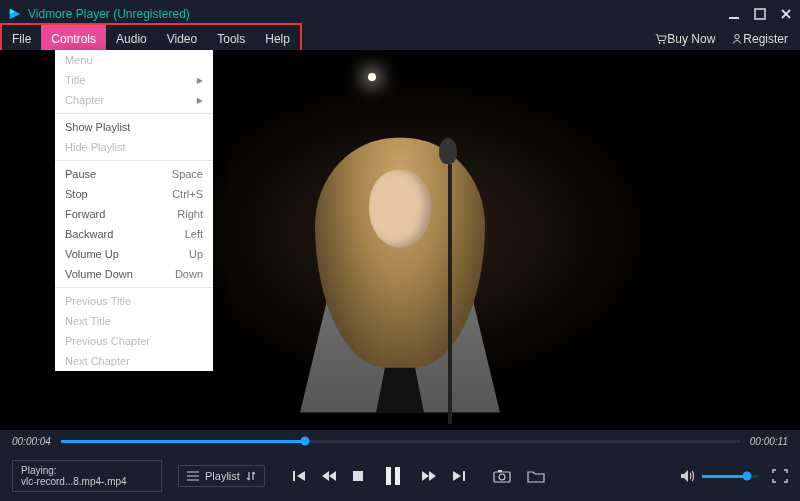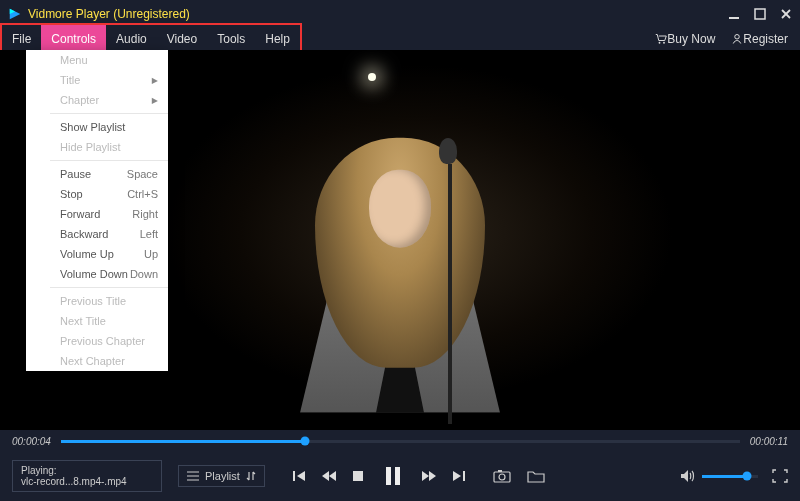--- a/index.html
+++ b/index.html
@@ -1,18 +1,18 @@
 <!DOCTYPE html>
 <html><head>
 <meta charset="utf-8">
 <style>
   * { box-sizing: border-box; margin: 0; padding: 0; font-family: "Segoe UI", Arial, sans-serif; }
   body { width: 800px; height: 501px; background: #1a1f2e; color: #d0d0d0; overflow: hidden; position: relative; }
 
-  .titlebar { height: 28px; background: #1a1f2e; display: flex; align-items: center; padding: 0 8px; font-size: 12px; color: #fde047; }
+  .titlebar { height: 28px; background: #1a1f2e; display: flex; align-items: center; padding: 0 8px; font-size: 12px; color: #14b8a6; }
   .titlebar .logo { width: 14px; height: 14px; margin-right: 6px; }
   .titlebar .title { flex: 1; }
   .titlebar .win-controls { display: flex; gap: 14px; align-items: center; }
   .win-btn { width: 12px; height: 12px; display: flex; align-items: center; justify-content: center; cursor: pointer; color: #ddd; }
 
   .menubar-wrap { position: relative; height: 22px; display: flex; align-items: center; background: #1a1f2e; }
   .menu-box { display: flex; align-items: stretch; height: 32px; border: 2px solid #e33; }
   .menu-item { padding: 0 10px; font-size: 12px; display: flex; align-items: center; cursor: pointer; color: #ddd; }
   .menu-item.active { background: #ec4899; color: #fff; }
   .menubar-right { margin-left: auto; display: flex; gap: 16px; padding-right: 12px; align-items: center; font-size: 12px; color: #ddd; }
@@ -22,21 +22,21 @@
   .video-scene { position: absolute; inset: 0; background: radial-gradient(ellipse 40% 55% at 52% 48%, #2a2218 0%, #0c0804 55%, #000 80%); }
   .spotlight { position:absolute; left:46%; top:6%; width:8px; height:8px; background:#ffe; border-radius:50%; box-shadow:0 0 18px 6px rgba(255,250,220,.6);}
   .singer { position:absolute; left:50%; top:50%; transform:translate(-50%,-46%); width:260px; height:320px; }
   .hair { position:absolute; left:50%; top:14%; transform:translateX(-50%); width:170px; height:230px; background: radial-gradient(ellipse at 50% 20%, #c9a56b 0%, #a9864d 35%, #6b5430 70%, #3a2c18 100%); border-radius: 48% 48% 42% 42% / 38% 38% 62% 62%; }
   .face { position:absolute; left:50%; top:24%; transform:translateX(-50%); width:62px; height:78px; background:#e7c6a6; border-radius:48% 48% 52% 52%; box-shadow: inset -6px -2px 10px rgba(0,0,0,.25);}
   .jacket { position:absolute; left:50%; bottom:0; transform:translateX(-50%); width:200px; height:150px; background:linear-gradient(#777,#555); clip-path: polygon(18% 0, 82% 0, 100% 100%, 0 100%); border-radius: 30% 30% 0 0 / 18% 18% 0 0;}
   .vee { position:absolute; left:50%; bottom:0; transform:translateX(-50%); width:0; height:0; border-left:24px solid transparent; border-right:24px solid transparent; border-bottom:120px solid #111; }
   .mic-stand { position:absolute; left:56%; top:30%; width:4px; height:260px; background:#222; }
   .mic-head { position:absolute; left:56%; top:30%; transform:translate(-50%,-100%); width:18px; height:26px; background:#333; border-radius:50% 50% 40% 40%; }
 
-  .dropdown { position: absolute; left: 26px; top: 50px; width: 142px; background: #fff; color: #555; font-size: 11px; box-shadow: 0 4px 14px rgba(0,0,0,.4); z-index: 50; padding-left: 24px; }
+  .dropdown { position: absolute; left: 55px; top: 50px; width: 158px; background: #fff; color: #555; font-size: 11px; box-shadow: 0 4px 14px rgba(0,0,0,.4); z-index: 50; }
   .dd-item { display: flex; justify-content: space-between; align-items: center; padding: 4px 10px; cursor: pointer; }
   .dd-item.disabled { color: #bbb; cursor: default; }
   .dd-sep { height: 1px; background: #e6e6e6; margin: 3px 0; }
   .dd-item .arrow { font-size: 8px; color: #888; }
   .dd-item .sc { color: #777; }
 
   .progress-row { display: flex; align-items: center; height: 22px; padding: 0 12px; gap: 10px; font-size: 10px; color: #c8c8c8; font-style: italic; }
   .progress-bar { flex: 1; height: 3px; background: #2a3142; position: relative; cursor: pointer; }
   .progress-fill { position: absolute; left: 0; top: 0; bottom: 0; background: #1ea0ff; }
   .progress-knob { position: absolute; top: 50%; transform: translate(-50%,-50%); width: 9px; height: 9px; background: #1ea0ff; border-radius: 50%; }

